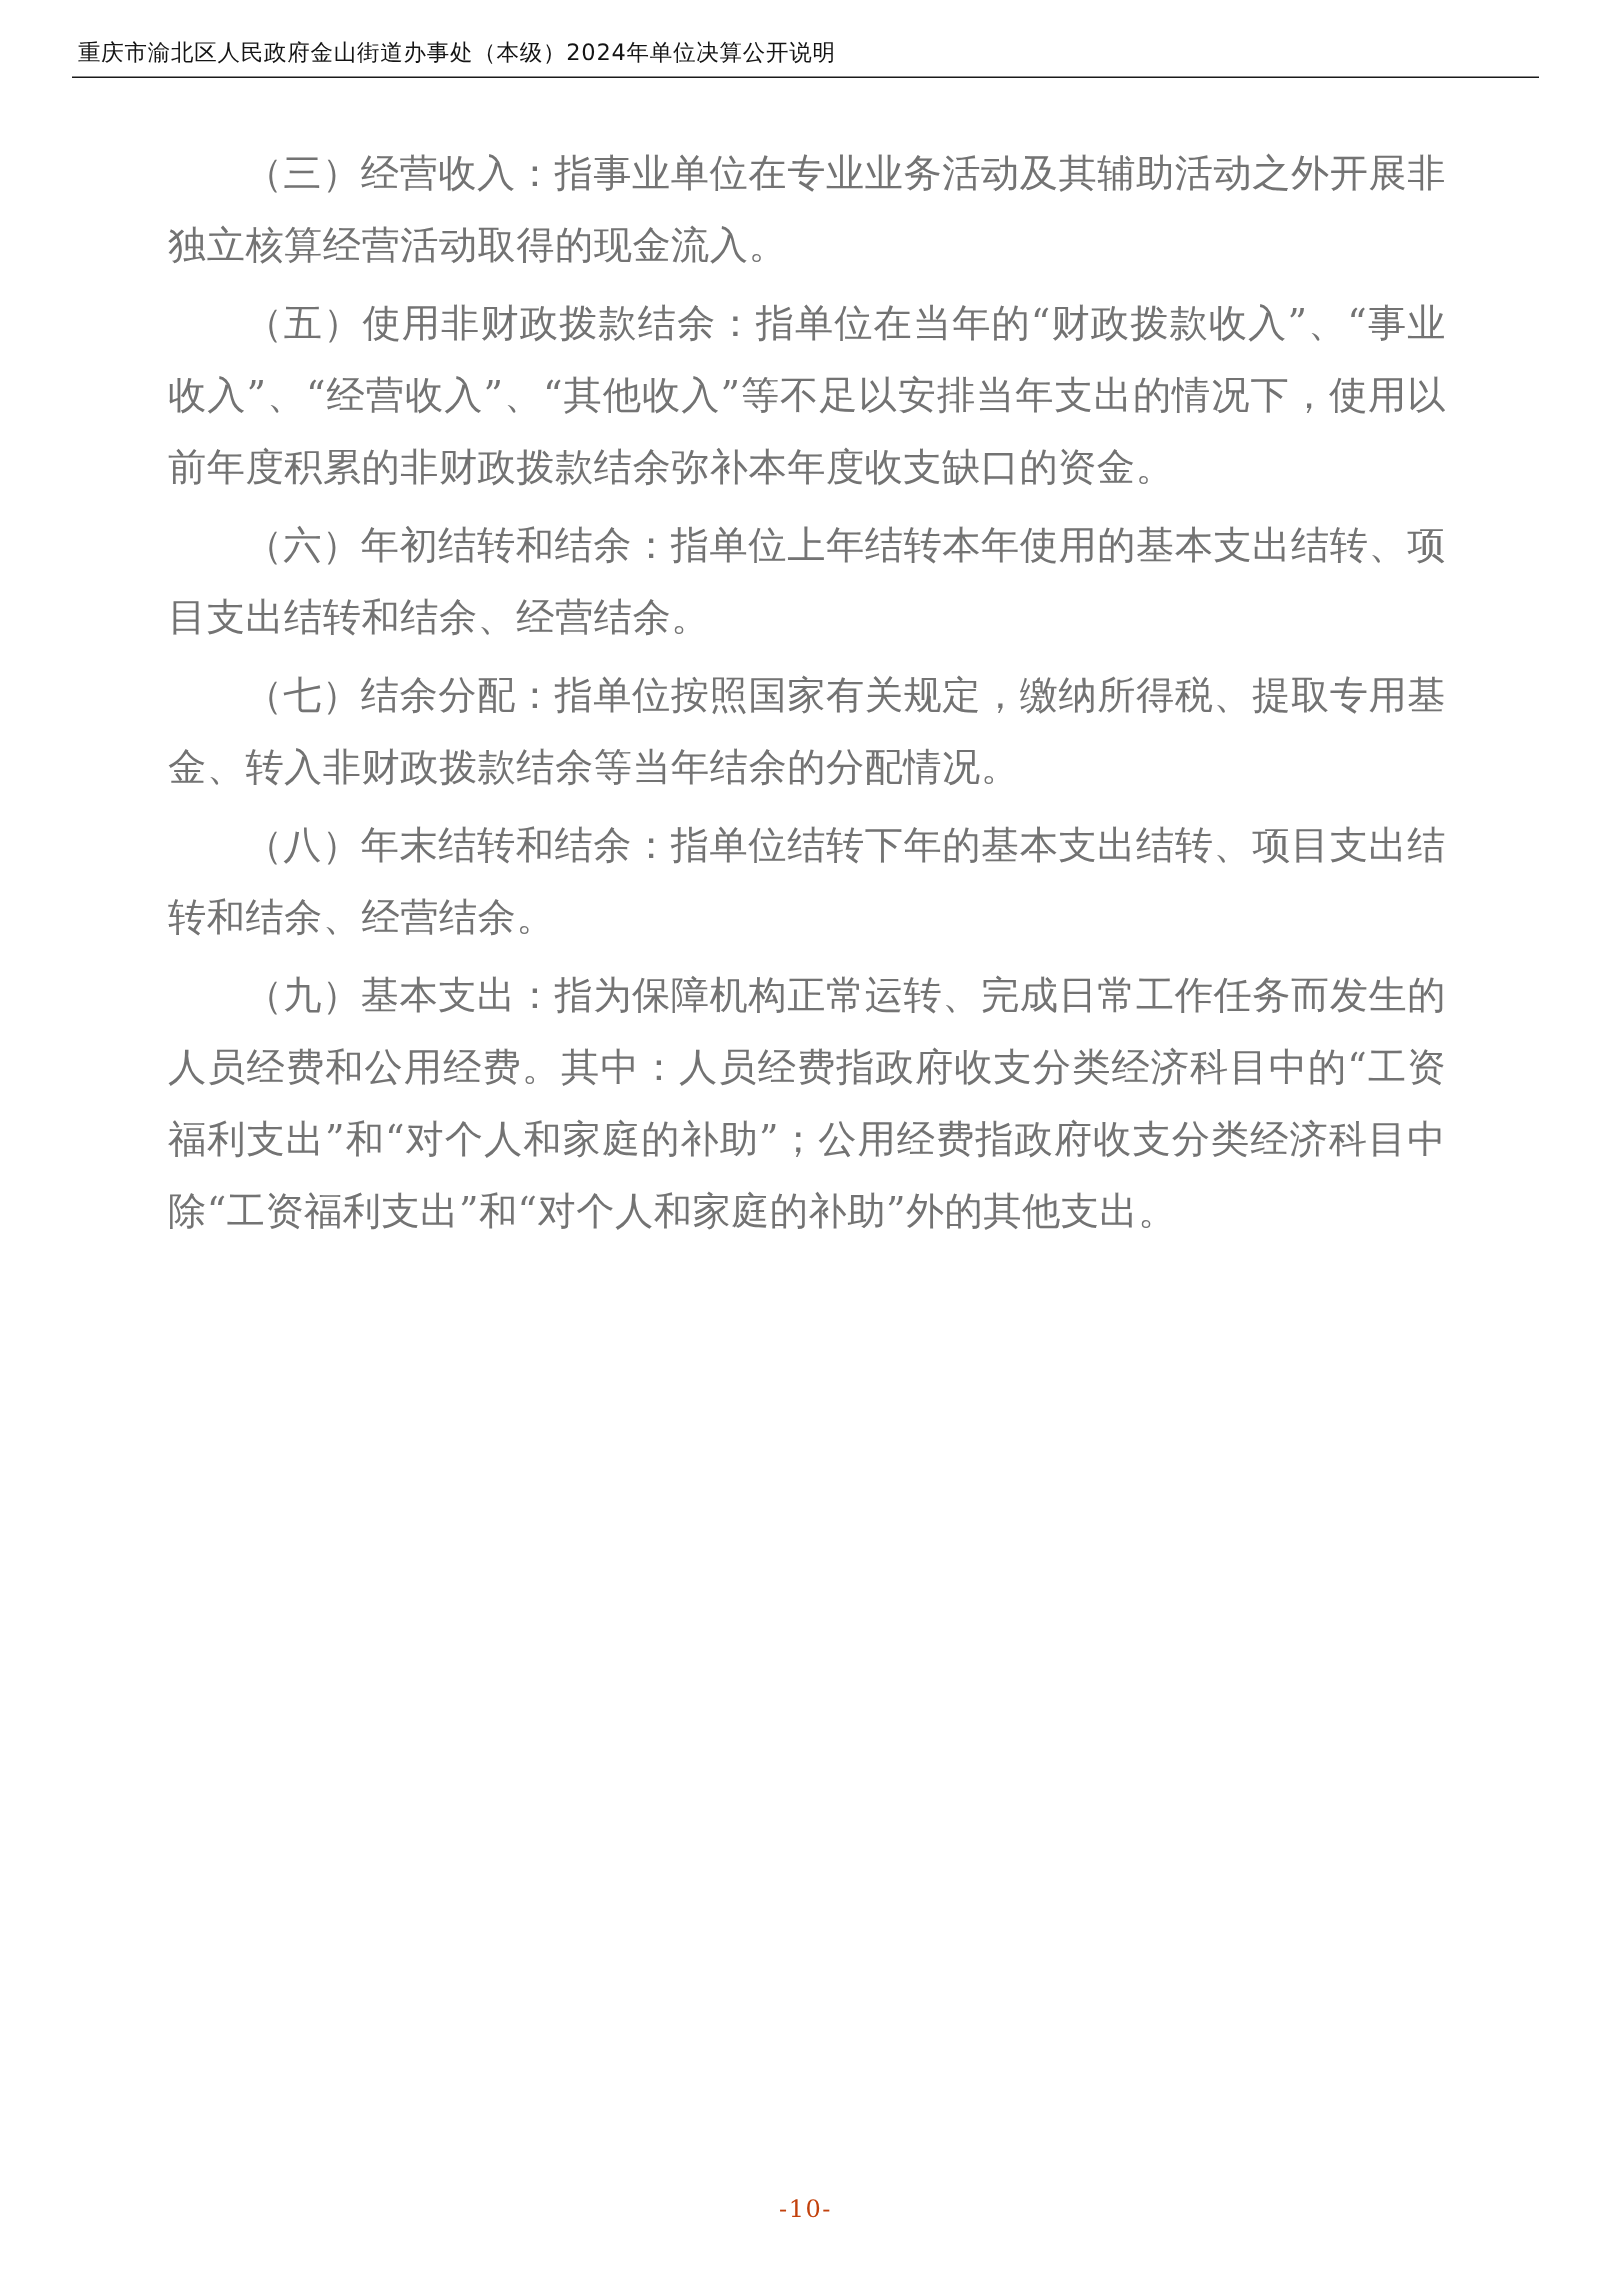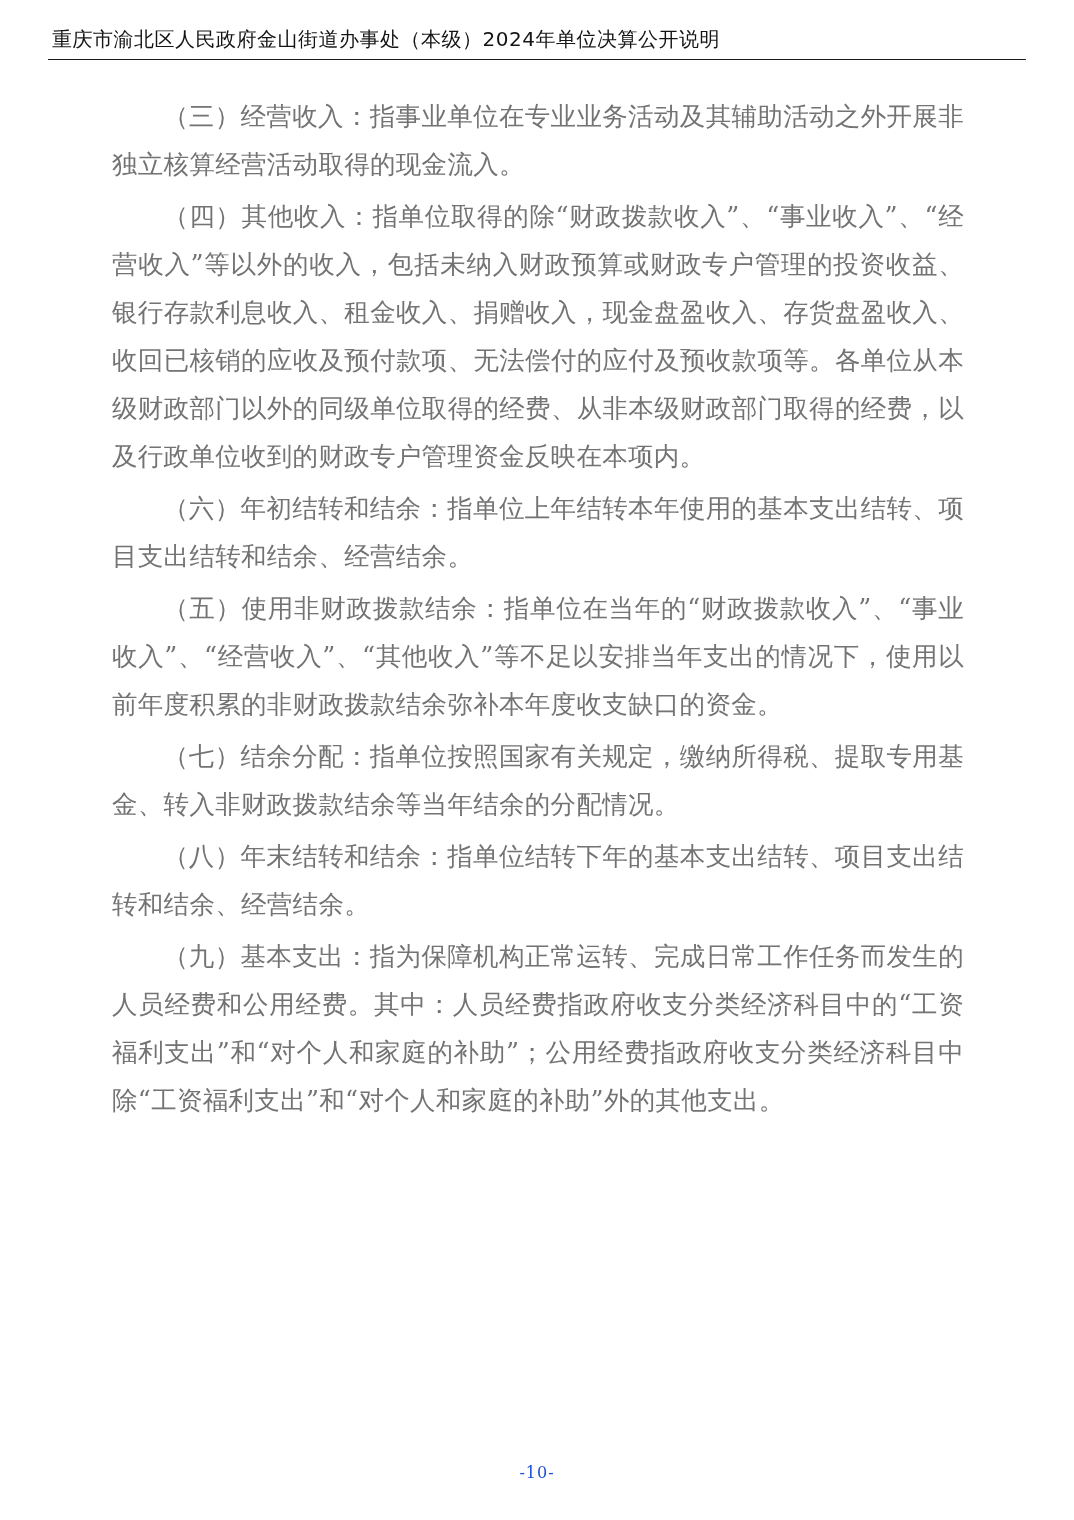--- a/index.html
+++ b/index.html
@@ -28,21 +28,21 @@
   
   .header {
     position: absolute;
     top: 26px;
     left: 48px;
     width: 978px;
     box-sizing: border-box;
   }
   .header-text {
     font-family: "DejaVu Sans", "Liberation Sans", sans-serif;
-    font-size: 20px;
+    font-size: 15px;
     letter-spacing: 0.5px;
     color: #141414;
     white-space: nowrap;
     padding-left: 4px;
   }
   .header-rule {
     margin-top: 6px;
     border-bottom: 1.6px solid #1a1a1a;
     width: 100%;
   }
@@ -72,39 +72,38 @@
   .footer {
     position: absolute;
     bottom: 38px;
     left: 0;
     width: 100%;
     text-align: center;
   }
   .page-number {
     font-family: "DejaVu Serif", "Liberation Serif", serif;
     font-size: 16px;
-    color: #1d4ed8;
+    color: #c2410c;
     letter-spacing: 1px;
   }
 </style>
 </head>
 <body>
 
 <div class="page">
 
   <div class="header">
     <div class="header-text">重庆市渝北区人民政府金山街道办事处（本级）2024年单位决算公开说明</div>
     <div class="header-rule"></div>
   </div>
 
   <div class="content">
     <p class="para">（三）经营收入：指事业单位在专业业务活动及其辅助活动之外开展非独立核算经营活动取得的现金流入。</p>
-    <p class="para">（四）其他收入：指单位取得的除“财政拨款收入”、“事业收入”、“经营收入”等以外的收入，包括未纳入财政预算或财政专户管理的投资收益、银行存款利息收入、租金收入、捐赠收入，现金盘盈收入、存货盘盈收入、收回已核销的应收及预付款项、无法偿付的应付及预收款项等。各单位从本级财政部门以外的同级单位取得的经费、从非本级财政部门取得的经费，以及行政单位收到的财政专户管理资金反映在本项内。</p>
+    <p class="para">（五）使用非财政拨款结余：指单位在当年的“财政拨款收入”、“事业收入”、“经营收入”、“其他收入”等不足以安排当年支出的情况下，使用以前年度积累的非财政拨款结余弥补本年度收支缺口的资金。</p>
     <p class="para">（六）年初结转和结余：指单位上年结转本年使用的基本支出结转、项目支出结转和结余、经营结余。</p>
-    <p class="para">（五）使用非财政拨款结余：指单位在当年的“财政拨款收入”、“事业收入”、“经营收入”、“其他收入”等不足以安排当年支出的情况下，使用以前年度积累的非财政拨款结余弥补本年度收支缺口的资金。</p>
     <p class="para">（七）结余分配：指单位按照国家有关规定，缴纳所得税、提取专用基金、转入非财政拨款结余等当年结余的分配情况。</p>
     <p class="para">（八）年末结转和结余：指单位结转下年的基本支出结转、项目支出结转和结余、经营结余。</p>
     <p class="para">（九）基本支出：指为保障机构正常运转、完成日常工作任务而发生的人员经费和公用经费。其中：人员经费指政府收支分类经济科目中的“工资福利支出”和“对个人和家庭的补助”；公用经费指政府收支分类经济科目中除“工资福利支出”和“对个人和家庭的补助”外的其他支出。</p>
   </div>
 
   <div class="footer">
     <span class="page-number">-10-</span>
   </div>
 
 </div>

